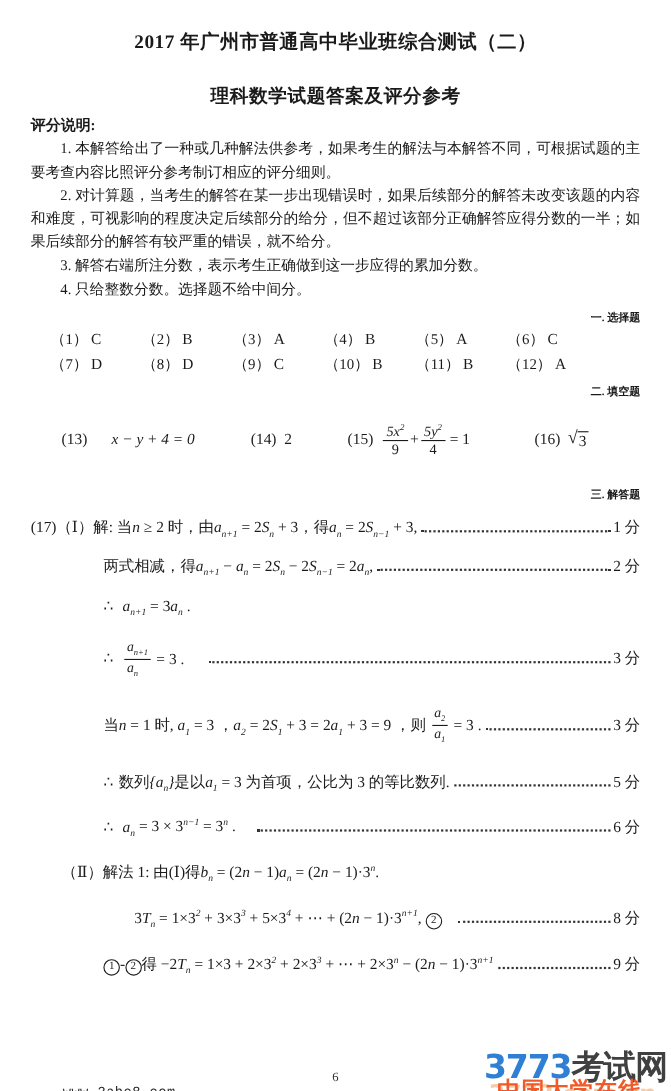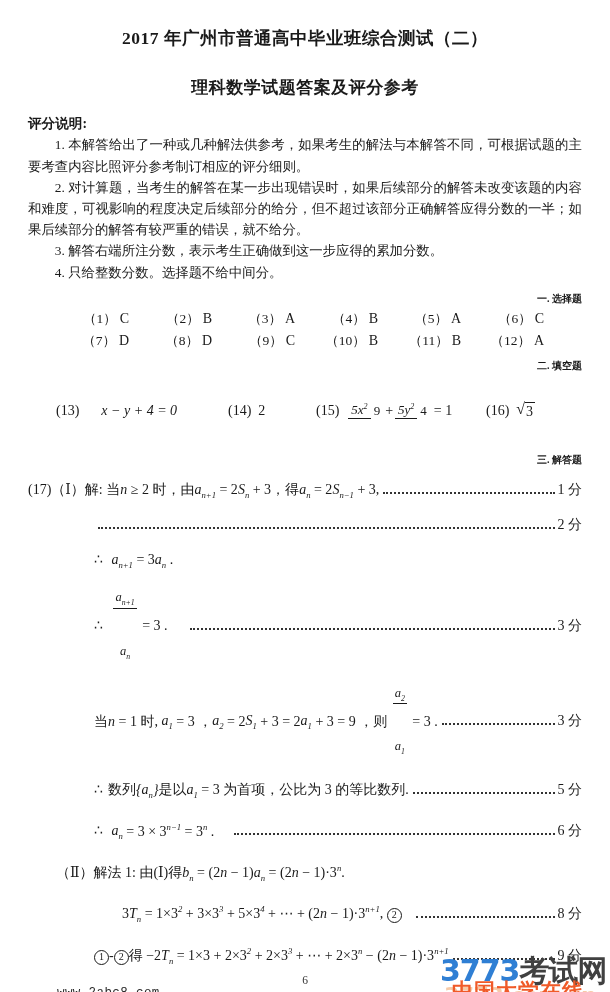--- a/index.html
+++ b/index.html
@@ -34,21 +34,21 @@
   .title-sub {
     text-align: center;
     font-weight: bold;
     font-size: 17px;
     letter-spacing: 0.5px;
     margin-top: 26px;
   }
 
   
   .notes {
-    margin-top: 14px;
+    margin-top: 4px;
     font-size: 13.4px;
     line-height: 1.58;
   }
   .notes-head {
     font-weight: bold;
     font-size: 13.6px;
   }
   .notes-item {
     text-indent: 2em;
     text-align: justify;
@@ -66,21 +66,20 @@
   .choice-row {
     font-size: 14px;
     margin-top: 4px;
     padding-left: 18px;
     display: flex;
   }
   .choice-cell {
     width: 83px;
     white-space: nowrap;
     font-family: "Liberation Serif", serif;
-    text-align: right;
   }
   .choice-cell .num { font-size: 13.5px; }
   .choice-cell .ans { font-style: normal; padding-left: 3px; }
 
   
   .blank-row {
     margin-top: 18px;
     padding-left: 28px;
     display: flex;
     align-items: center;
@@ -91,20 +90,21 @@
     display: flex;
     align-items: center;
     white-space: nowrap;
   }
   .blank-cell .lbl { margin-right: 7px; }
   .mi { font-style: italic; font-family: "Liberation Serif", serif; }
 
   
   .frac {
     display: inline-flex;
+    flex-direction: column;
     align-items: center;
     vertical-align: middle;
     font-size: 13px;
     line-height: 1.05;
     margin: 0 2px;
     text-align: right;
   }
   .frac .num-p {
     border-bottom: 1px solid #1a1a1a;
     padding: 0 3px 1px 3px;
@@ -147,28 +147,27 @@
   .indent-2 { padding-left: 66px; }
   .indent-3 { padding-left: 94px; }
   .indent-4 { padding-left: 28px; }
 
   .therefore { font-size: 14px; padding-right: 5px; }
 
   
   .ifrac {
     display: inline-flex;
     flex-direction: column;
-    align-items: center;
+    align-items: flex-start;
     vertical-align: middle;
     font-size: 12.5px;
     line-height: 1.05;
     margin: 0 2px;
     position: relative;
     top: -1px;
-    gap: 35px;
   }
   .ifrac .num-p {
     border-bottom: 1px solid #1a1a1a;
     padding: 0 2px 1px 2px;
   }
   .ifrac .den-p { padding: 1px 2px 0 2px; }
 
   .circnum {
     display: inline-block;
     border: 1px solid #1a1a1a;
@@ -322,20 +321,21 @@
 
   <div class="sec-head" style="margin-top:22px;">三. 解答题</div>
 
   <div class="sol-line indent-1" style="margin-top:14px;">
     <span class="sol-body">(17)（Ⅰ）解: 当<span class="mi">n</span> ≥ 2 时，由<span class="mi">a<sub class="sb">n+1</sub></span> = 2<span class="mi">S<sub class="sb">n</sub></span> + 3，得<span class="mi">a<sub class="sb">n</sub></span> = 2<span class="mi">S<sub class="sb">n−1</sub></span> + 3,</span>
     <span class="leader"></span>
     <span class="score">1 分</span>
   </div>
 
   <div class="sol-line indent-2">
+    <span class="sol-body">两式相减，得<span class="mi">a<sub class="sb">n+1</sub></span> − <span class="mi">a<sub class="sb">n</sub></span> = 2<span class="mi">S<sub class="sb">n</sub></span> − 2<span class="mi">S<sub class="sb">n−1</sub></span> = 2<span class="mi">a<sub class="sb">n</sub></span>,</span>
     <span class="leader"></span>
     <span class="score">2 分</span>
   </div>
 
   <div class="sol-line indent-2">
     <span class="sol-body"><span class="therefore">∴</span> <span class="mi">a<sub class="sb">n+1</sub></span> = 3<span class="mi">a<sub class="sb">n</sub></span> .</span>
   </div>
 
   <div class="sol-line indent-2" style="margin-top:22px;">
     <span class="sol-body"><span class="therefore">∴</span>

